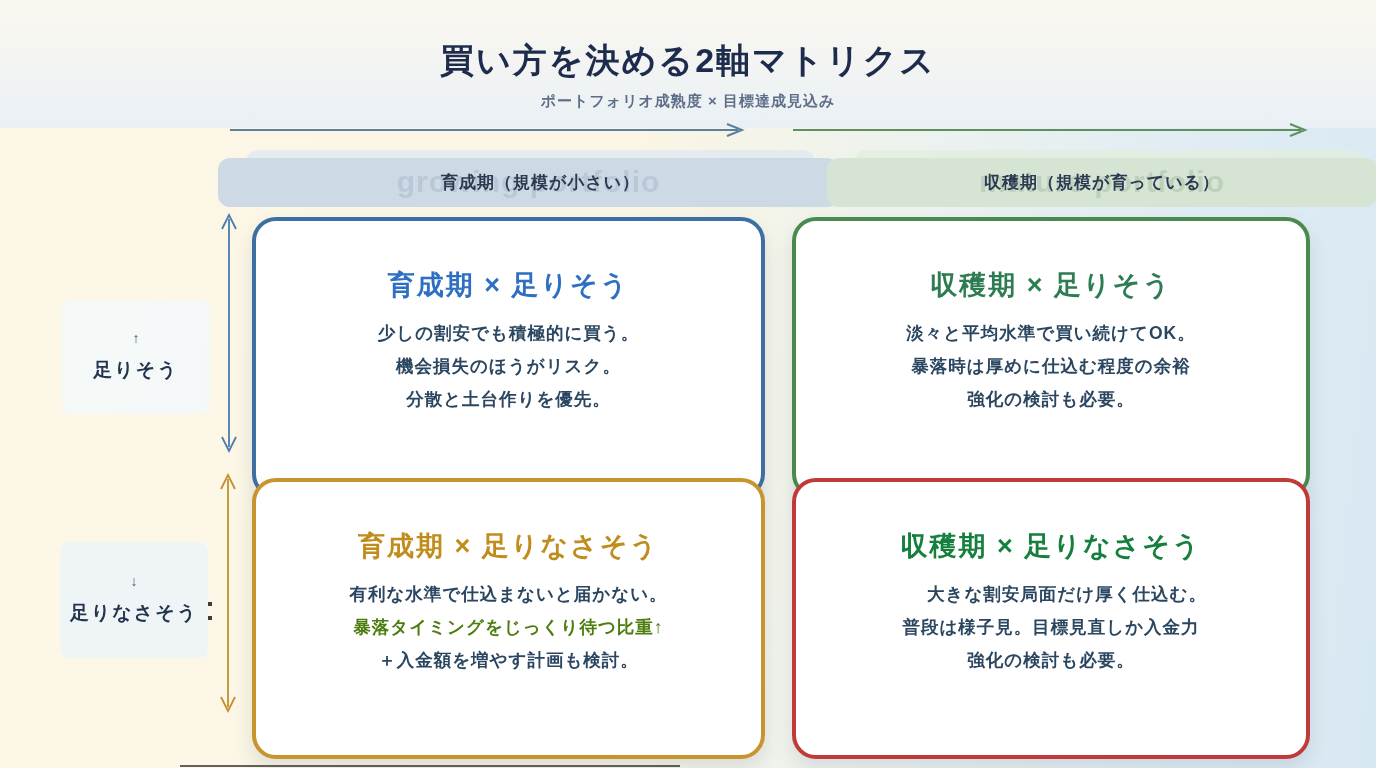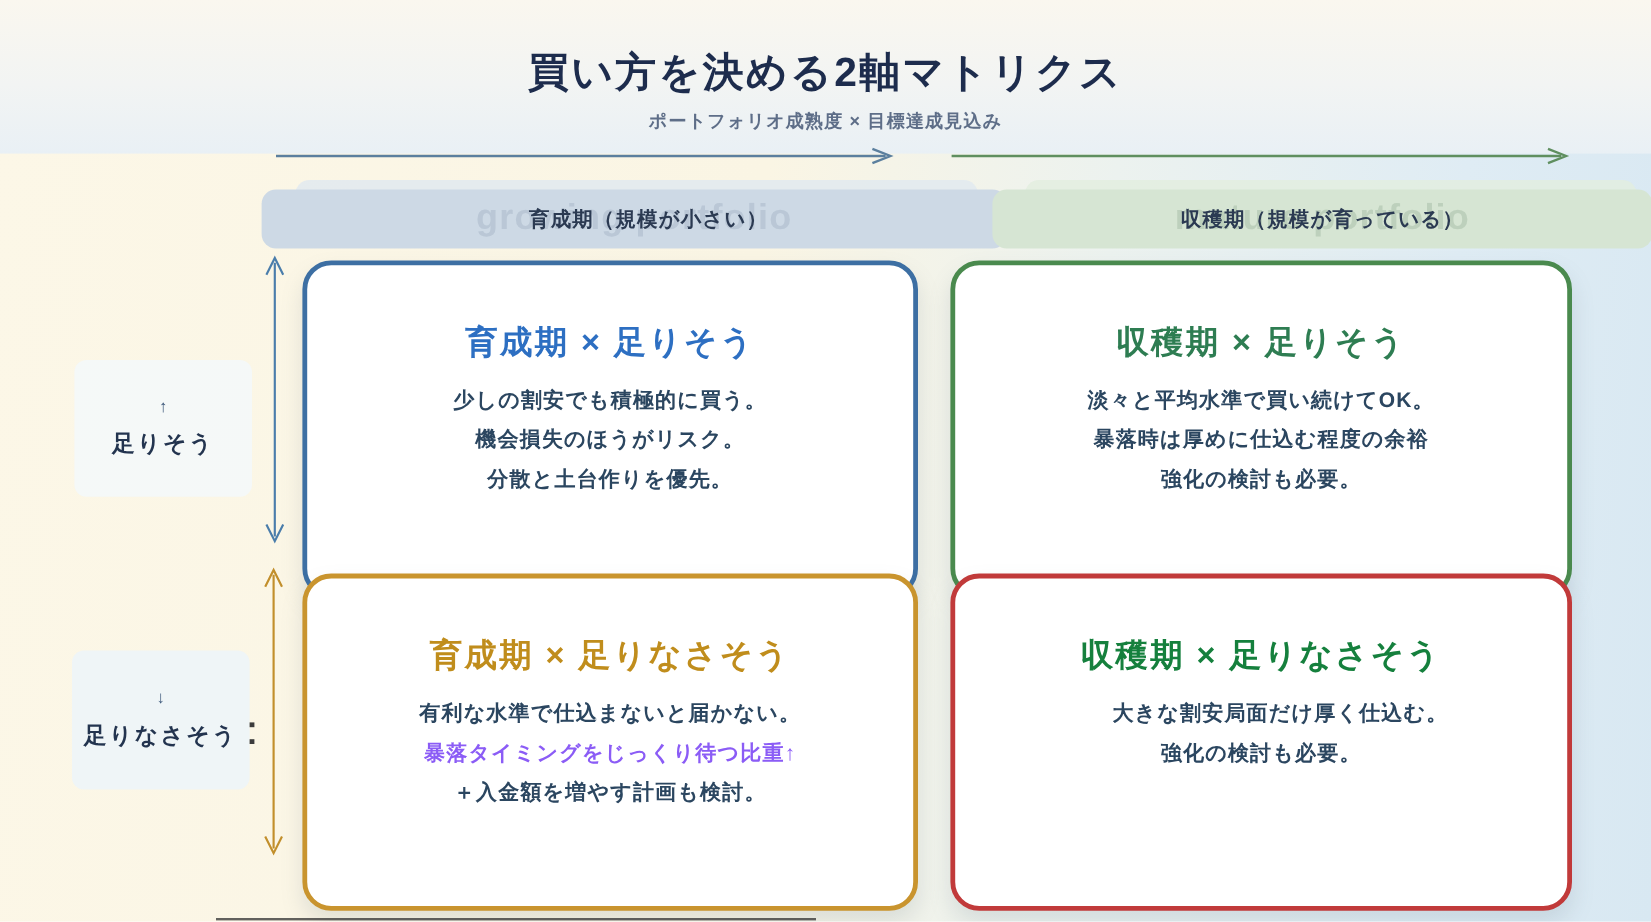--- a/index.html
+++ b/index.html
@@ -132,27 +132,28 @@
   <div class="card card-tr" style="border-color: rgb(74, 138, 78);">
     <div class="card-title" style="color: rgb(46, 125, 82);">収穫期 × 足りそう</div>
     <div class="card-line" style="color: rgb(43, 70, 96);">淡々と平均水準で買い続けてOK。</div>
     <div class="card-line" style="color: rgb(43, 70, 96);">暴落時は厚めに仕込む程度の余裕</div>
     <div class="card-line" style="color: rgb(43, 70, 96);">強化の検討も必要。</div>
   </div>
 
   <div class="card card-bl" style="border-color: rgb(201, 148, 46);">
     <div class="card-title" style="color: rgb(192, 141, 28);">育成期 × 足りなさそう</div>
     <div class="card-line" style="color: rgb(43, 70, 96);">有利な水準で仕込まないと届かない。</div>
-    <div class="card-line" style="color: #8b5cf6;">暴落タイミングをじっくり待つ比重↑</div>
+    <div class="card-line" style="color: #4d7c0f;">暴落タイミングをじっくり待つ比重↑</div>
     <div class="card-line" style="color: rgb(43, 70, 96);">＋入金額を増やす計画も検討。</div>
   </div>
 
   <div class="card card-br" style="border-color: rgb(193, 58, 58);">
     <div class="card-title" style="color: #15803d;">収穫期 × 足りなさそう</div>
     <div class="card-line" style="color: rgb(43, 70, 96); margin-left: 32px;">大きな割安局面だけ厚く仕込む。</div>
+    <div class="card-line" style="color: rgb(43, 70, 96);">普段は様子見。目標見直しか入金力</div>
     <div class="card-line" style="color: rgb(43, 70, 96);">強化の検討も必要。</div>
   </div>
 
   <div class="colon-dots">
     <span class="d1"></span>
       <span class="d2"></span>
   </div>
   <div class="bottom-edge-line"></div>
 
 </div>

